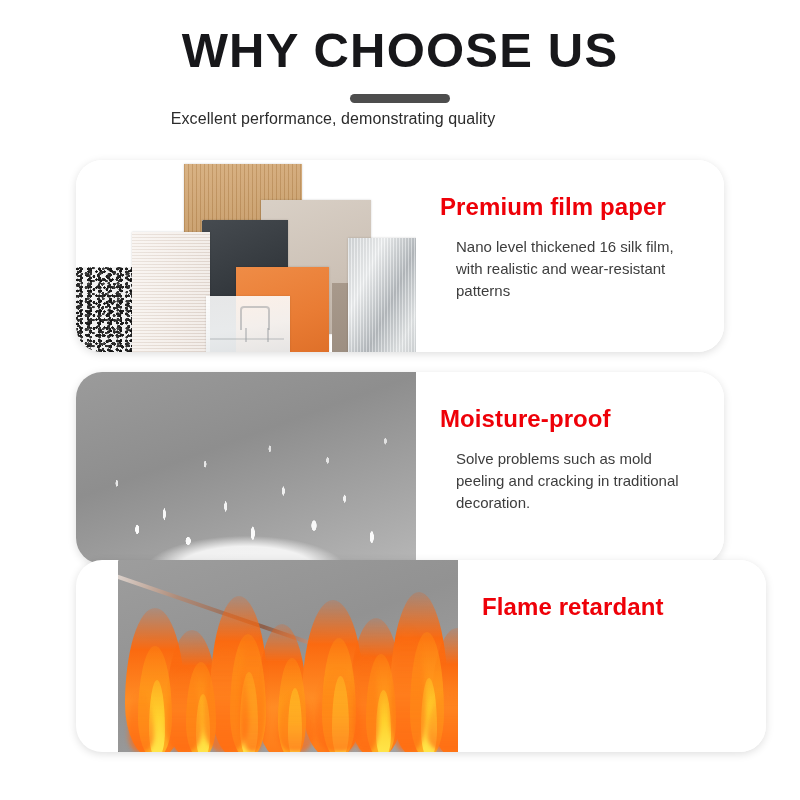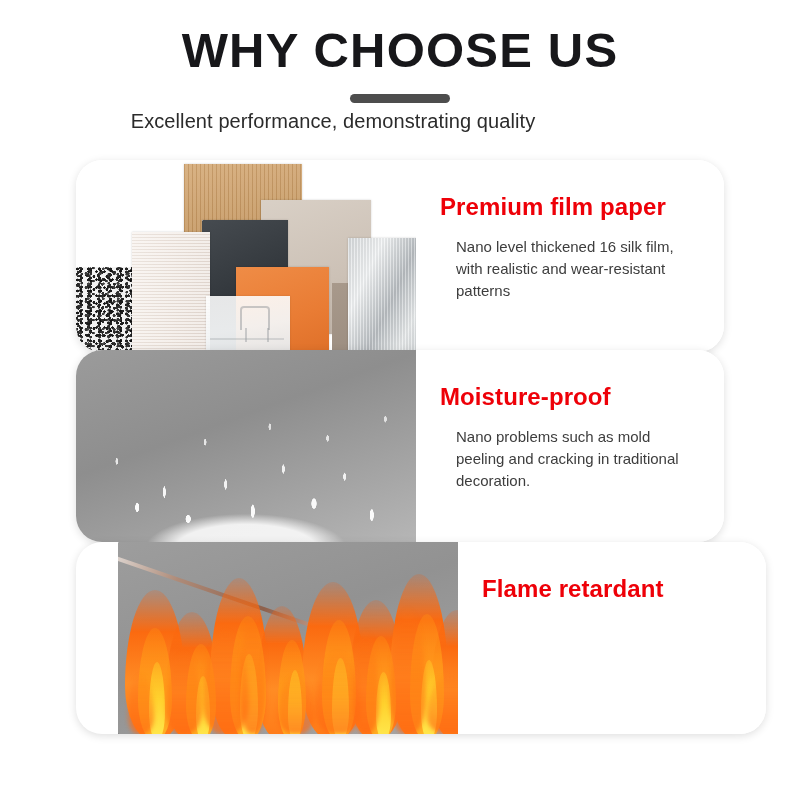--- a/index.html
+++ b/index.html
@@ -22,33 +22,33 @@
     color:#17171a;
     position:absolute;left:0;top:26px;width:800px;
   }
   .title-rule{
     position:absolute;left:350px;top:94px;
     width:100px;height:9px;border-radius:5px;
     background:#4d4d4d;
   }
   .subtitle{
     position:absolute;left:0;top:110px;width:666px;
-    font-size:20px;color:#2b2b2b;letter-spacing:.1px;
+    font-size:16px;color:#2b2b2b;letter-spacing:.1px;
   }
 
   
   .card{
     position:absolute;left:76px;width:648px;height:192px;
     background:#ffffff;border-radius:26px;
     box-shadow:0 2px 9px rgba(0,0,0,.13);
     overflow:hidden;display:flex;
   }
   #card-0{top:160px;}
-  #card-1{top:350px;}
-  #card-2{top:542px;padding-left:42px;}
+  #card-1{top:372px;}
+  #card-2{top:560px;padding-left:42px;}
 
   .card-media{
     width:340px;height:192px;position:relative;overflow:hidden;flex:0 0 340px;
     background:#ffffff;
   }
   .card-body{
     flex:1 1 auto;padding:34px 22px 0 24px;box-sizing:border-box;
     background:#ffffff;
   }
   .card-heading{
@@ -243,21 +243,21 @@
   </div>
 
   <div class="card" id="card-1">
     <div class="card-media">
       <div class="marble"></div>
       <div class="splash-streaks"></div>
       <div class="splash"></div>
     </div>
     <div class="card-body">
       <h2 class="card-heading">Moisture-proof</h2>
-      <p class="card-desc">Nano problems such as mold peeling and cracking in traditional decoration.</p>
+      <p class="card-desc">Solve problems such as mold peeling and cracking in traditional decoration.</p>
     </div>
   </div>
 
   <div class="card" id="card-2">
     <div class="card-media">
       <div class="stonebase"></div>
       <div class="stonecrack"></div>
       <div class="flames" id="flame-layer">
           <div class="flame f-outer" style="left: 2%; width: 60px; height: 150px;"></div>
           <div class="flame f-outer" style="left: 14%; width: 52px; height: 128px;"></div>

